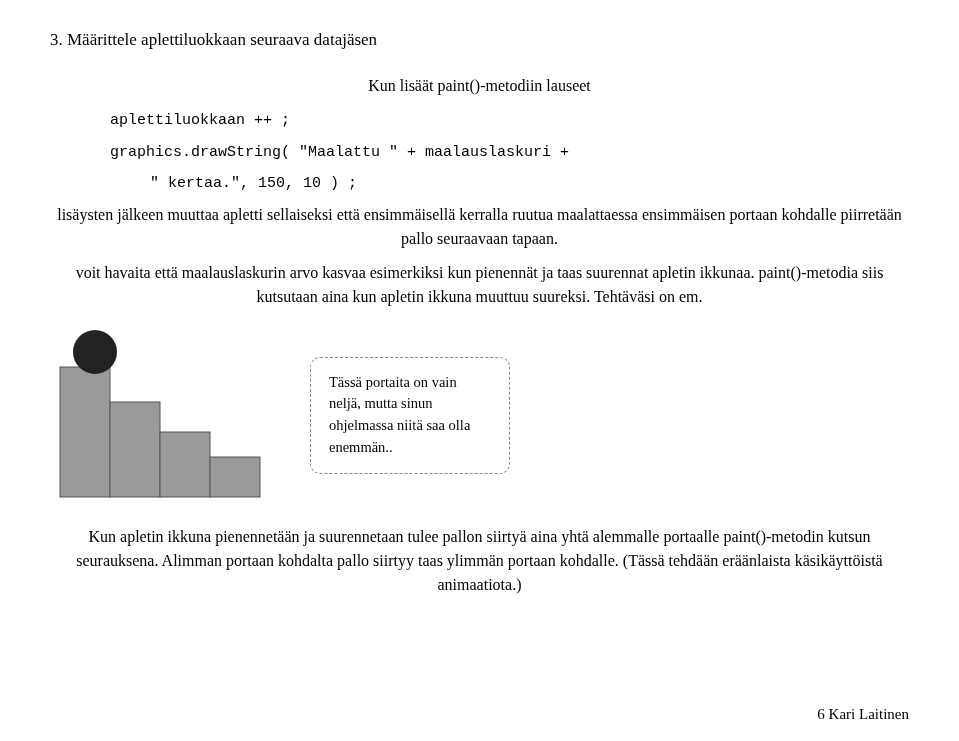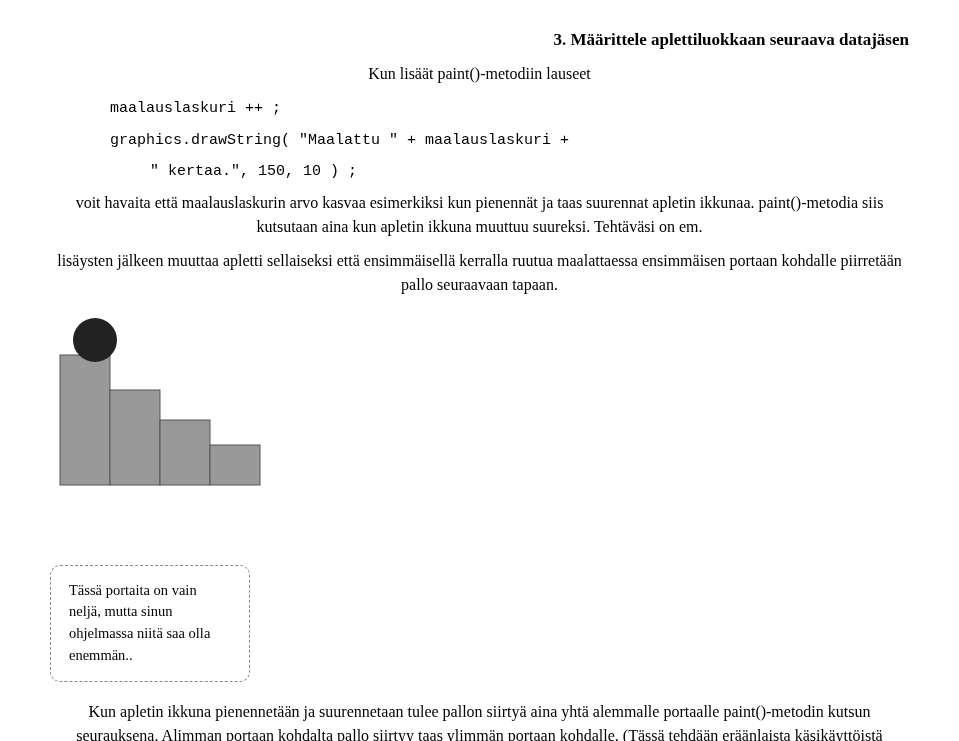--- a/index.html
+++ b/index.html
@@ -11,44 +11,43 @@
       width: 959px;
       min-height: 741px;
       padding: 30px 50px 30px 50px;
       position: relative;
     }
     .content {
       max-width: 860px;
     }
     h3 {
       font-size: 17px;
-      font-weight: bold;
-      margin-bottom: 12px;
-      text-align: right;
+      font-weight: normal;
+      margin-bottom: 24px;
     }
     p {
       margin-bottom: 10px;
       line-height: 1.5;
       text-align: center;
     }
     .code-block {
       font-family: 'Courier New', monospace;
       font-size: 15px;
       margin: 6px 0 6px 60px;
       line-height: 1.7;
     }
     .code-block .kw {
       font-weight: bold;
     }
     .code-indent {
       margin-left: 100px;
     }
     .illustration-area {
       display: flex;
-      flex-direction: column;
+      flex-direction: row;
       align-items: flex-start;
       margin: 18px 0 18px 0;
       gap: 40px;
     }
     .stairs-canvas {
       width: 220px;
       height: 180px;
       flex-shrink: 0;
     }
     .callout-box {
@@ -71,36 +70,36 @@
 <body>
 
 <div class="content">
 
   <h3>3. Määrittele aplettiluokkaan seuraava datajäsen</h3>
 
 
   <p>Kun lisäät paint()-metodiin lauseet</p>
 
   <div class="code-block">
-    <span>maalauslaskuri   ++ ;</span>
+    <span>aplettiluokkaan   ++ ;</span>
   </div>
 
   <div class="code-block">
     <span>graphics.drawString( "Maalattu " + maalauslaskuri +</span>
   </div>
   <div class="code-block code-indent">
     <span>" kertaa.", 150, 10 ) ;</span>
   </div>
 
   <p>
-    <span>voit havaita että maalauslaskurin arvo kasvaa esimerkiksi kun pienennät ja taas suurennat apletin ikkunaa. paint()-metodia siis kutsutaan aina kun apletin ikkuna muuttuu suureksi. Tehtäväsi on em.</span>
+    <span>lisäysten jälkeen muuttaa apletti sellaiseksi että ensimmäisellä kerralla ruutua maalattaessa ensimmäisen portaan kohdalle piirretään pallo seuraavaan tapaan.</span>
   </p>
 
   <p>
-    <span>lisäysten jälkeen muuttaa apletti sellaiseksi että ensimmäisellä kerralla ruutua maalattaessa ensimmäisen portaan kohdalle piirretään pallo seuraavaan tapaan.</span>
+    <span>voit havaita että maalauslaskurin arvo kasvaa esimerkiksi kun pienennät ja taas suurennat apletin ikkunaa. paint()-metodia siis kutsutaan aina kun apletin ikkuna muuttuu suureksi. Tehtäväsi on em.</span>
   </p>
 
   <div class="illustration-area">
 
     <svg class="stairs-canvas" viewBox="0 0 220 180" xmlns="http://www.w3.org/2000/svg">
 
       <rect x="10" y="40" width="50" height="130" fill="#999" stroke="#555" stroke-width="1"></rect>
 
       <rect x="60" y="75" width="50" height="95" fill="#999" stroke="#555" stroke-width="1"></rect>
 

